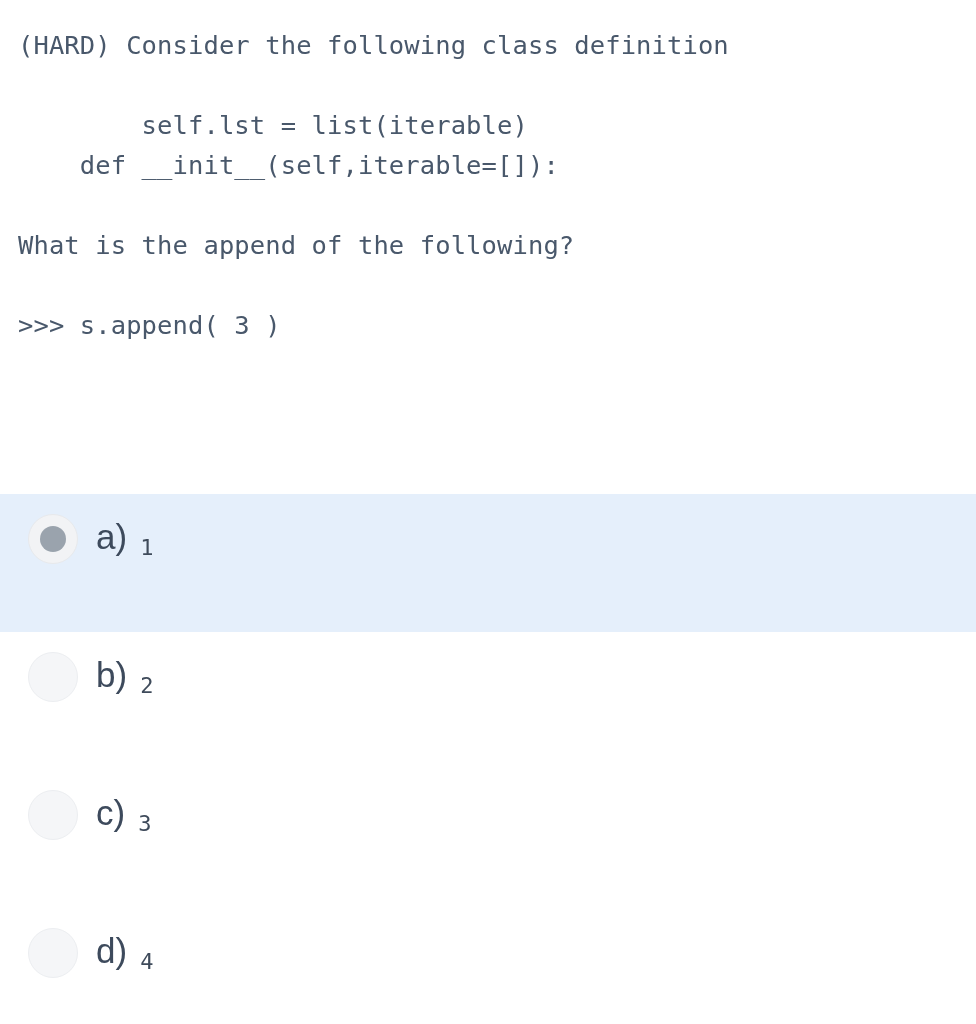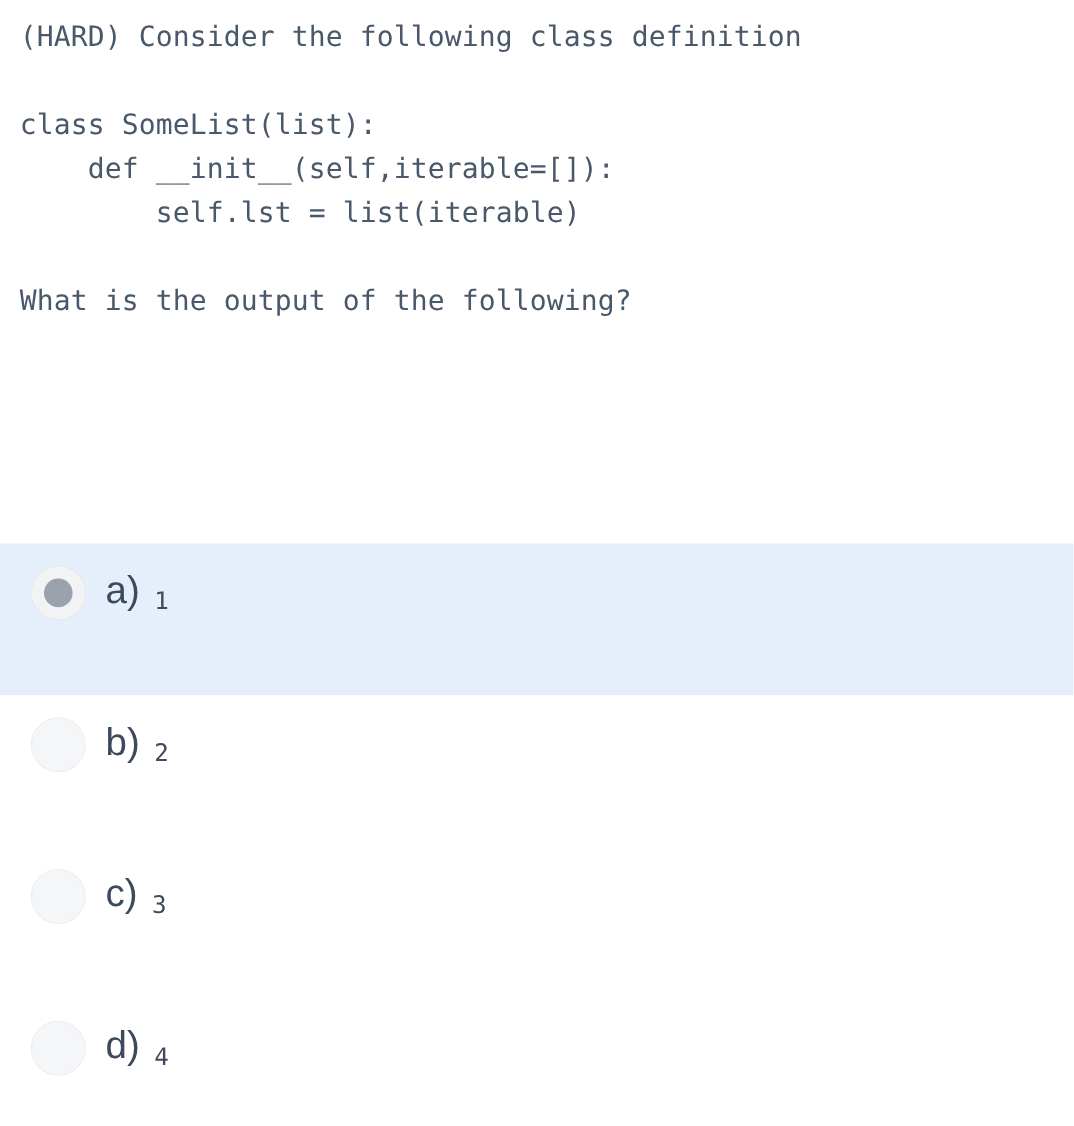--- a/index.html
+++ b/index.html
@@ -13,21 +13,21 @@
     position: relative;
     overflow: hidden;
     font-family: "Liberation Serif", "DejaVu Serif", serif;
     -webkit-font-smoothing: antialiased;
   }
 
   
   .question-block {
     position: absolute;
     left: 0;
-    top: 0;
+    top: 11px;
     width: 976px;
     padding: 14px 0 0 0;
   }
   .qline {
     font-family: "DejaVu Sans Mono", "Liberation Mono", monospace;
     font-size: 25.5px;
     line-height: 40px;
     color: #49586b;
     white-space: pre;
     padding-left: 18px;
@@ -113,26 +113,26 @@
     position: relative;
     top: 6px;
   }
 </style>
 </head>
 <body>
 
 <div class="question-block">
   <div class="qline">(HARD) Consider the following class definition</div>
   <div class="qline blank"></div>
-  <div class="qline">class SomeList(list):</div>
+  <div class="qline">        self.lst = list(iterable)</div>
   <div class="qline">    def __init__(self,iterable=[]):</div>
-  <div class="qline">        self.lst = list(iterable)</div>
   <div class="qline blank"></div>
-  <div class="qline">What is the output of the following?</div>
+  <div class="qline">What is the append of the following?</div>
   <div class="qline blank"></div>
+  <div class="qline">&gt;&gt;&gt; s.append( 3 )</div>
 </div>
 
 <div class="options">
 
   <div class="option-row selected">
     <div class="hit">
       <span class="radio checked">
         <span class="dot"></span>
       </span>
       <span class="option-label">

